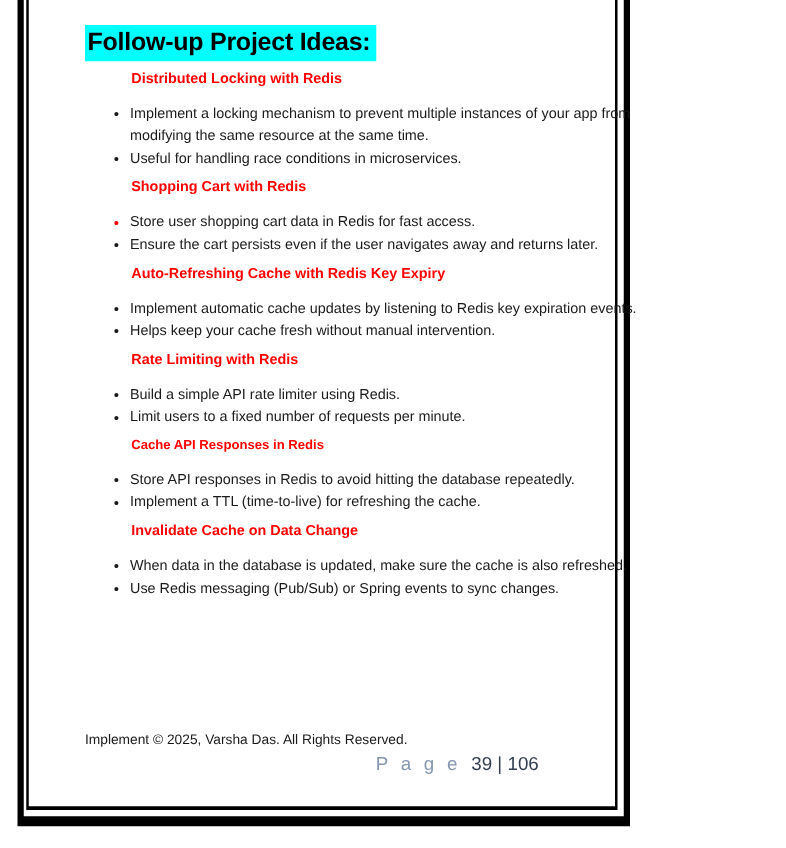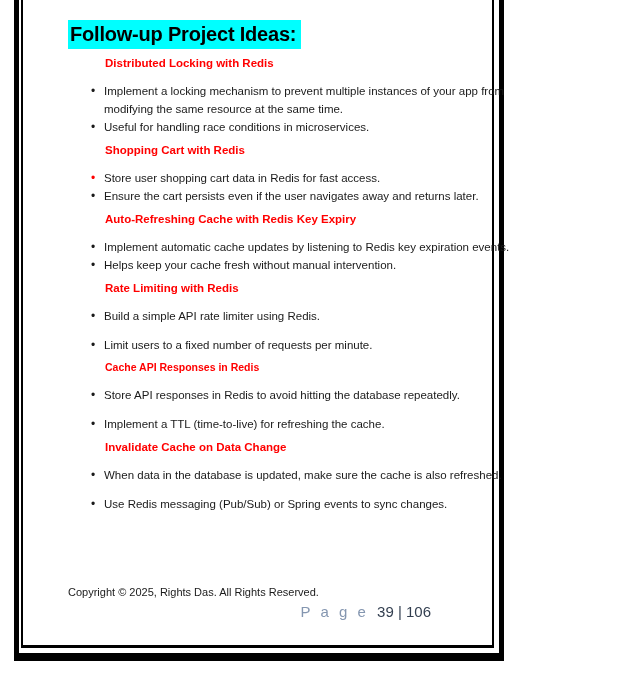--- a/index.html
+++ b/index.html
@@ -78,21 +78,21 @@
     line-height: 18px;
     color: var(--body-text, #1a1a1a);
   }
   .bullet-list li::before {
     content: "\2022";
     position: absolute;
     left: 23px;
     top: 0;
     font-size: 12px;
   }
-  .section.spaced .bullet-list li + li { margin-top: 11px; }
+  .section.spaced .bullet-list li + li { margin-top: 0; }
   li.red-dot::before { color: var(--red-bullet, #ff0000); }
   li.w-limit { max-width: 402px; }
   .copyright {
     position: absolute;
     left: 68px;
     top: 586px;
     font-size: 11px;
     color: var(--body-text, #1a1a1a);
     white-space: nowrap;
   }
@@ -162,19 +162,19 @@
 
     <div class="section spaced">
       <p class="section-heading">Invalidate Cache on Data Change</p>
       <ul class="bullet-list">
         <li>When data in the database is updated, make sure the cache is also refreshed.</li>
         <li>Use Redis messaging (Pub/Sub) or Spring events to sync changes.</li>
       </ul>
     </div>
   </div>
 
-  <div class="copyright">Copyright © 2025, Rights Das. All Rights Reserved.</div>
+  <div class="copyright">Implement © 2025, Varsha Das. All Rights Reserved.</div>
 
   <div class="page-line">
     <span class="page-label">P a g e</span>
     <span class="page-number">39 | 106</span>
   </div>
 </div>
 
 </body></html>

